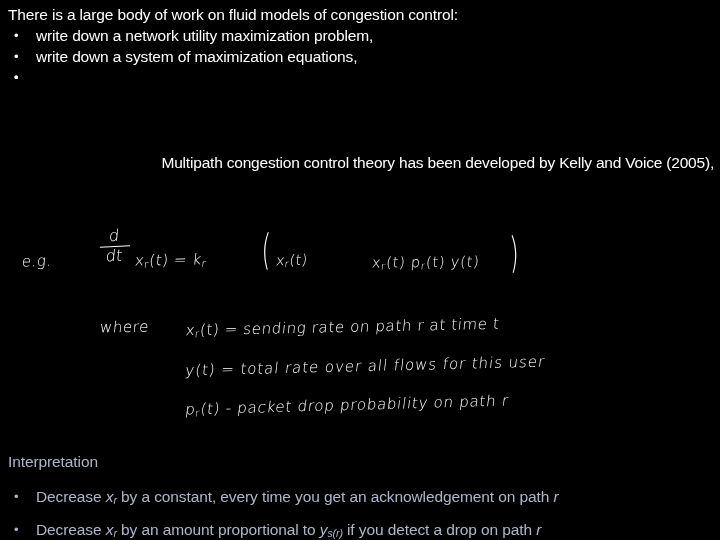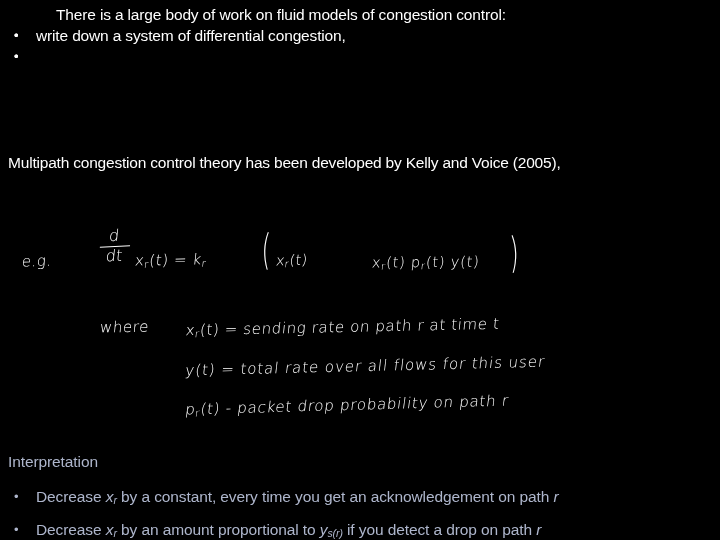--- a/index.html
+++ b/index.html
@@ -28,21 +28,20 @@
     left: 8px;
     top: 4px;
     width: 704px;
   }
   .lead-line {
     color: #ffffff;
     font-size: 15.5px;
     line-height: 21px;
     letter-spacing: -0.15px;
     white-space: nowrap;
-    margin-left: 48px;
   }
   ul.bullets {
     list-style: none;
     margin: 0;
     padding: 0;
   }
   ul.bullets li {
     position: relative;
     color: #ffffff;
     font-size: 15.5px;
@@ -59,20 +58,21 @@
     line-height: 21px;
     color: #ffffff;
   }
 
   
   .block-cite {
     position: absolute;
     left: 8px;
     top: 152px;
     width: 706px;
+    text-align: right;
   }
   .cite-line {
     color: #ffffff;
     font-size: 15.5px;
     line-height: 22px;
     letter-spacing: -0.2px;
     white-space: nowrap;
   }
 
   
@@ -259,24 +259,25 @@
 </head>
 <body>
 
 <div class="slide">
 
   <div class="block-top">
     <div class="lead-line">There is a large body of work on fluid models of congestion control:</div>
     <ul class="bullets">
       <li>
         <span class="bullet-dot">•</span>
+        <span>write down a network utility maximization problem,</span>
       </li>
       <li>
         <span class="bullet-dot">•</span>
-        <span>write down a system of differential congestion,</span>
+        <span>write down a system of maximization equations,</span>
       </li>
       <li>
         <span class="bullet-dot">•</span>
       </li>
       <li>
         <span class="bullet-dot">•</span>
       </li>
     </ul>
   </div>
 

